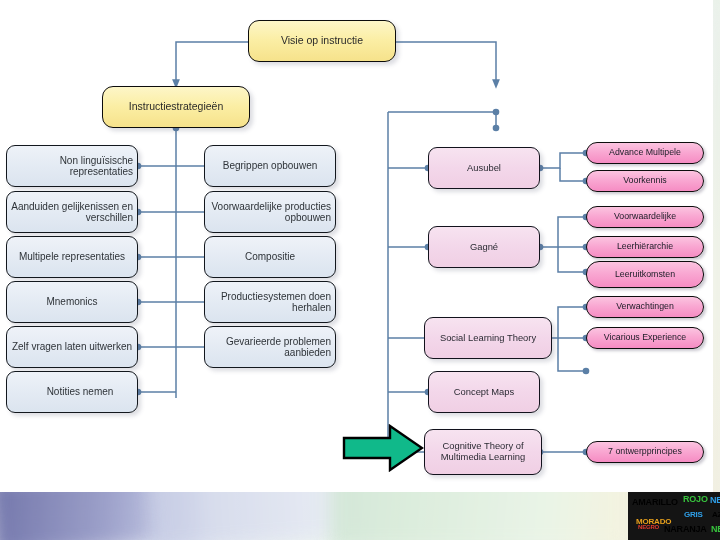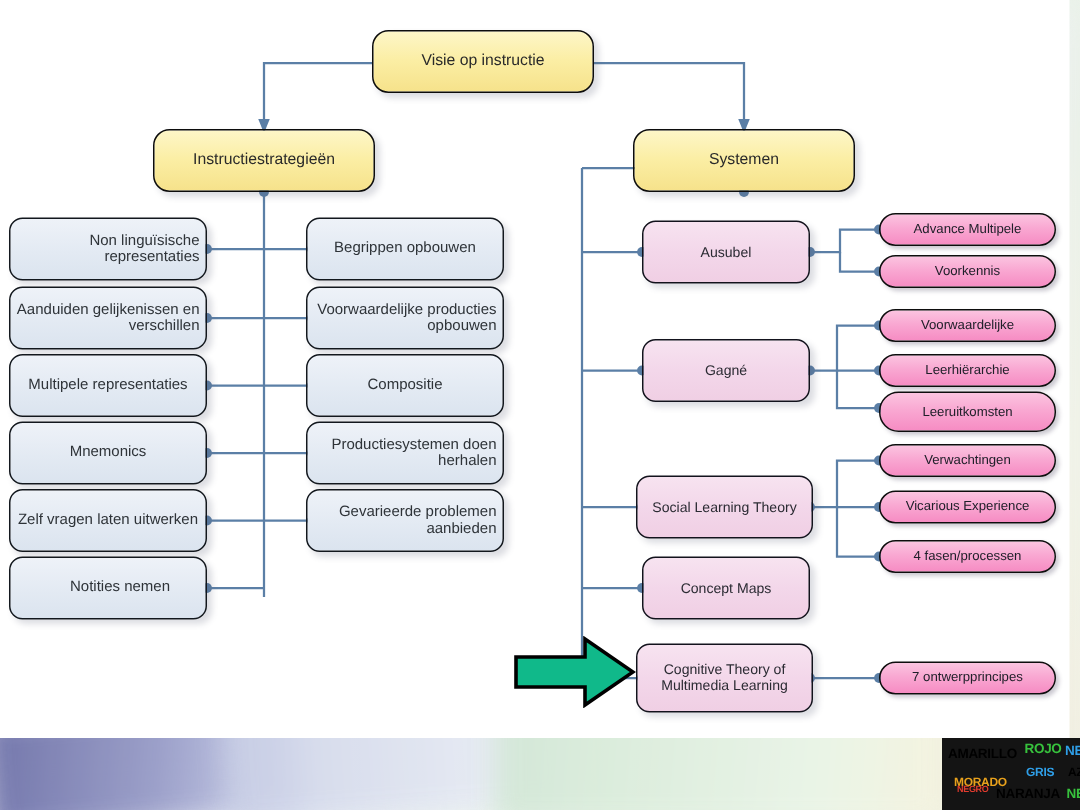--- a/index.html
+++ b/index.html
@@ -209,49 +209,47 @@
           <circle cx="586" cy="338" r="3.3"></circle>
           <circle cx="586" cy="371" r="3.3"></circle>
         <circle cx="586" cy="452" r="3.3"></circle>
         <circle cx="496" cy="112" r="3.3"></circle>
       </g>
     </svg>
 
     <div class="node yellow" style="left:248px; top:20px; width:148px; height:42px;">Visie op instructie</div>
 
     <div class="node yellow" style="left:102px; top:86px; width:148px; height:42px;">Instructiestrategieën</div>
-    <div class="node yellow" style="left:422px; top:86px; width:148px; height:42px;">Systemen</div>
 
     <div class="node blue" style="left:6px; top:145px; width:132px; height:42px;">Non linguïsische representaties</div>
     <div class="node blue" style="left:6px; top:191px; width:132px; height:42px;">Aanduiden gelijkenissen en verschillen</div>
     <div class="node blue" style="left:6px; top:236px; width:132px; height:42px;">Multipele representaties</div>
     <div class="node blue" style="left:6px; top:281px; width:132px; height:42px;">Mnemonics</div>
     <div class="node blue" style="left:6px; top:326px; width:132px; height:42px;">Zelf vragen laten uitwerken</div>
     <div class="node blue" style="left:6px; top:371px; width:132px; height:42px;padding-left:20px;">Notities nemen</div>
 
     <div class="node blue" style="left:204px; top:145px; width:132px; height:42px;">Begrippen opbouwen</div>
     <div class="node blue" style="left:204px; top:191px; width:132px; height:42px;">Voorwaardelijke producties opbouwen</div>
     <div class="node blue" style="left:204px; top:236px; width:132px; height:42px;">Compositie</div>
     <div class="node blue" style="left:204px; top:281px; width:132px; height:42px;">Productiesystemen doen herhalen</div>
     <div class="node blue" style="left:204px; top:326px; width:132px; height:42px;">Gevarieerde problemen aanbieden</div>
 
     <div class="node pink" style="left:428px; top:147px; width:112px; height:42px;">Ausubel</div>
     <div class="node pink" style="left:428px; top:226px; width:112px; height:42px;">Gagné</div>
-    <div class="node pink" style="left:424px; top:317px; width:118px; height:42px;">Social Learning Theory</div>
+    <div class="node pink" style="left:424px; top:317px; width:128px; height:42px;">Social Learning Theory</div>
     <div class="node pink" style="left:428px; top:371px; width:112px; height:42px;">Concept Maps</div>
     <div class="node pink" style="left:424px; top:429px; width:118px; height:46px;">Cognitive Theory of Multimedia Learning</div>
 
     <div class="node magenta" style="left:586px; top:142px; width:118px; height:22px;">Advance Multipele</div>
     <div class="node magenta" style="left:586px; top:170px; width:118px; height:22px;">Voorkennis</div>
     <div class="node magenta" style="left:586px; top:206px; width:118px; height:22px;">Voorwaardelijke</div>
     <div class="node magenta" style="left:586px; top:236px; width:118px; height:22px;">Leerhiërarchie</div>
     <div class="node magenta" style="left:586px; top:261px; width:118px; height:27px;">Leeruitkomsten</div>
     <div class="node magenta" style="left:586px; top:296px; width:118px; height:22px;">Verwachtingen</div>
     <div class="node magenta" style="left:586px; top:327px; width:118px; height:22px;">Vicarious Experience</div>
-    <div class="node magenta" style="left:586px; top:360px; width:118px; height:22px;">4 fasen/processen</div>
     <div class="node magenta" style="left:586px; top:441px; width:118px; height:22px;">7 ontwerpprincipes</div>
 
     <svg class="green-arrow" width="82" height="48" viewBox="0 0 82 48">
       <path d="M2,14 L48,14 L48,2 L80,24 L48,46 L48,34 L2,34 Z" fill="#10b98a" stroke="#000000" stroke-width="2.4" stroke-linejoin="miter"></path>
     </svg>
 
   </div>
 
   <div class="colorpanel">
     <span class="cw" style="left:4px;  top:6px;  font-size:9px;">AMARILLO</span>

